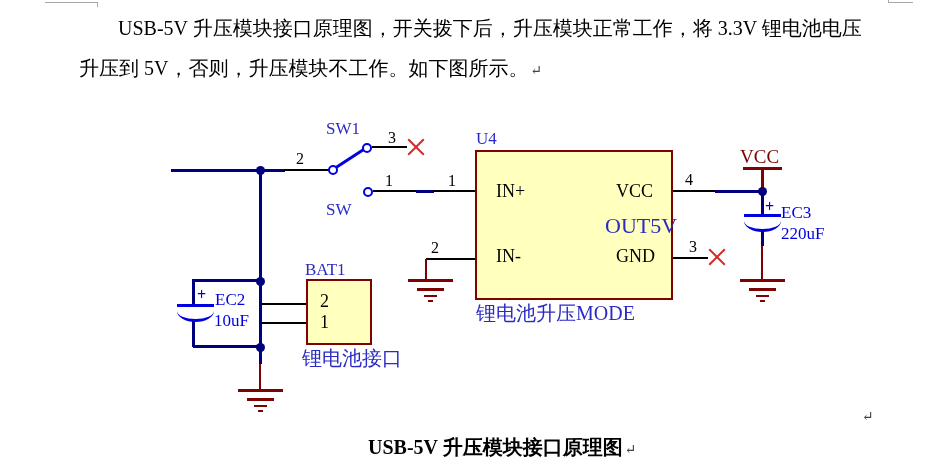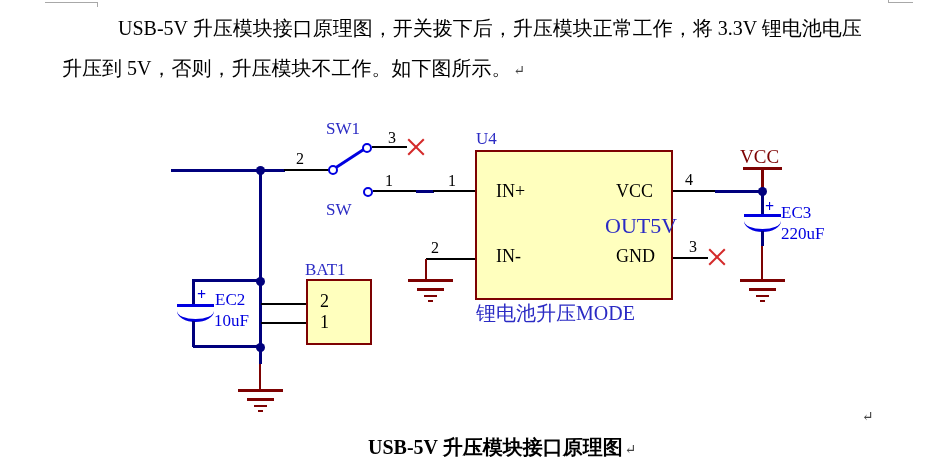--- a/index.html
+++ b/index.html
@@ -51,21 +51,21 @@
 <body>
 
 <div id="page">
 
   <div class="mark" style="left:45px;top:2px;width:53px;height:1px;"></div>
   <div class="mark" style="left:97px;top:2px;width:1px;height:5px;"></div>
   <div class="mark" style="left:888px;top:2px;width:25px;height:1px;"></div>
   <div class="mark" style="left:888px;top:0px;width:1px;height:3px;"></div>
 
   <div class="lbl doc-text" style="left:118px;top:17px;">USB-5V 升压模块接口原理图，开关拨下后，升压模块正常工作，将 3.3V 锂电池电压</div>
-  <div class="lbl doc-text" style="left:62px;top:57px;text-align:right;"><span>升压到 5V，否则，升压模块不工作。如下图所示。</span><span class="ret">↵</span></div>
+  <div class="lbl doc-text" style="left:79px;top:57px;text-align:right;"><span>升压到 5V，否则，升压模块不工作。如下图所示。</span><span class="ret">↵</span></div>
 
   <div class="wire navy" style="left:171px;top:169px;width:114px;height:3px;"></div>
   <div class="wire bk" style="left:284px;top:169px;width:46px;height:2px;"></div>
   <div class="wire navy" style="left:259px;top:169px;width:3px;height:179px;"></div>
   <div class="dot" style="left:256px;top:166px;"></div>
   <div class="dot" style="left:256px;top:277px;"></div>
   <div class="dot" style="left:256px;top:343px;"></div>
   <div class="lbl pin-num" style="left:296px;top:150px;">2</div>
 
   <div class="lbl blue des" style="left:326px;top:119px;">SW1</div>
@@ -149,18 +149,19 @@
       <i class="b3"></i>
       <i class="b4"></i>
   </div>
 
   <div class="lbl blue des" style="left:305px;top:260px;">BAT1</div>
   <div class="part-box" style="left:306px;top:279px;width:66px;height:66px;"></div>
   <div class="wire bk" style="left:261px;top:303px;width:45px;height:2px;"></div>
   <div class="wire bk" style="left:261px;top:322px;width:45px;height:2px;"></div>
   <div class="lbl black" style="left:320px;top:291px;font-size:18px;">2</div>
   <div class="lbl black" style="left:320px;top:312px;font-size:18px;">1</div>
+  <div class="lbl blue" style="left:302px;top:347px;font-size:20px;">锂电池接口</div>
 
   <div class="lbl ret" style="left:860px;top:409px;">↵</div>
 
   <div class="lbl doc-text" style="left:368px;top:436px;font-weight:bold;"><span>USB-5V 升压模块接口原理图</span><span class="ret" style="font-weight:normal;">↵</span></div>
 
 </div>
 
 </body></html>

